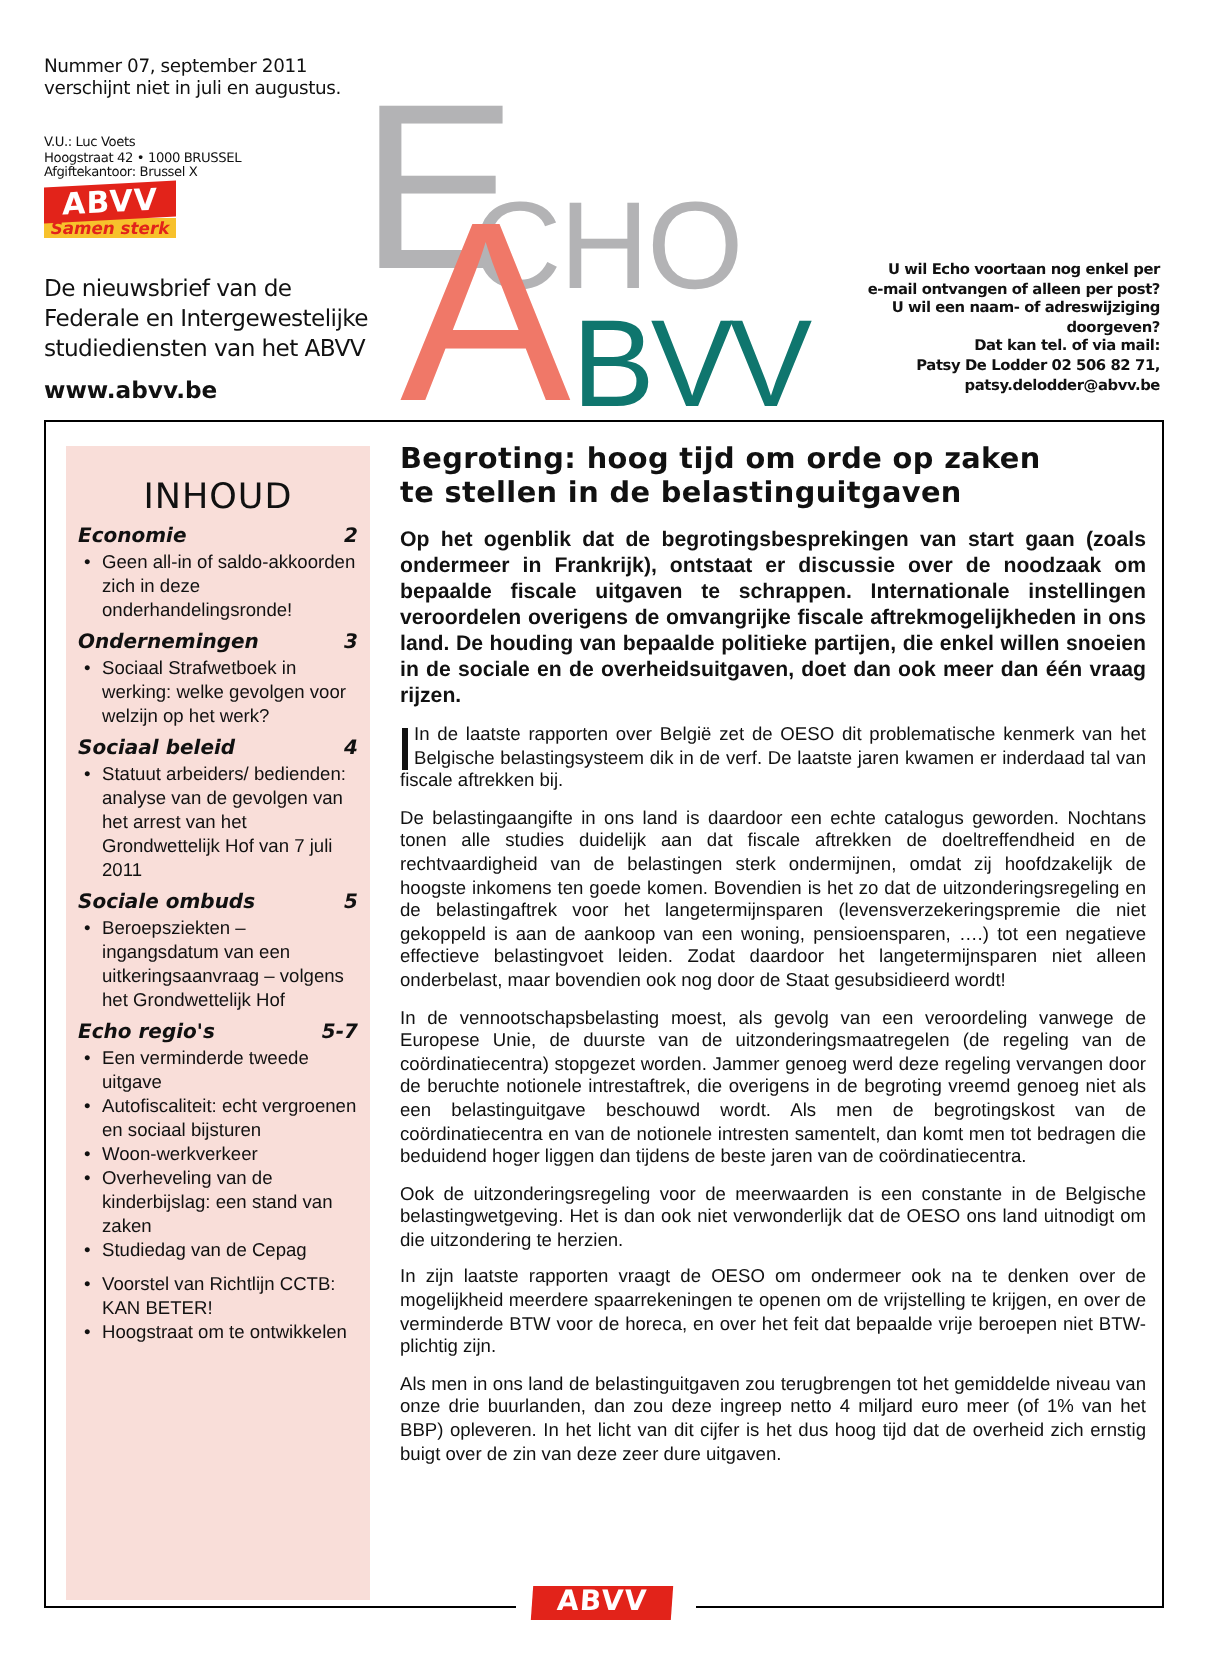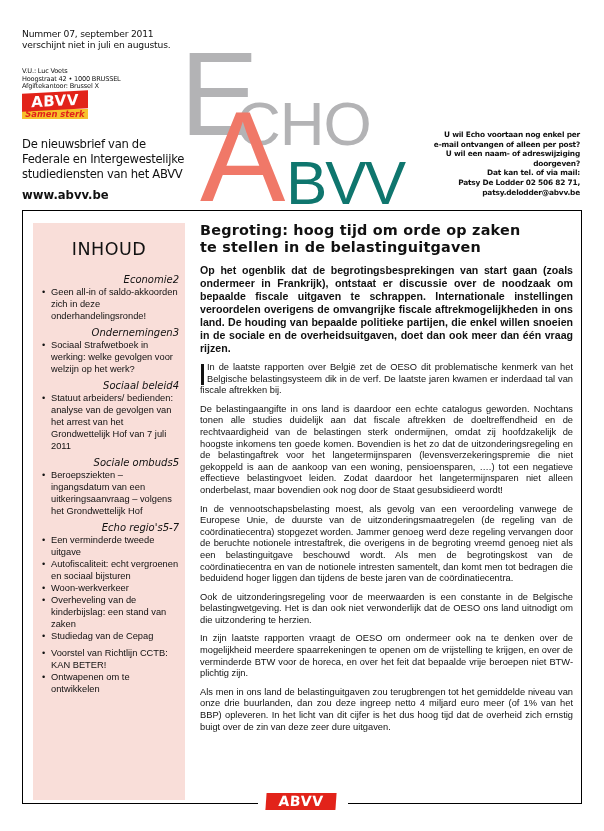--- a/index.html
+++ b/index.html
@@ -26,23 +26,23 @@
   .masthead-abvv-rest { position: absolute; left: 286px; top: 155px; font-family: "Liberation Sans", sans-serif; font-size: 62px; line-height: 56px; color: #0f766e; letter-spacing: -2px; }
 
   .notice { position: absolute; right: 24px; top: 130px; width: 175px; text-align: right;
             font-family: "DejaVu Sans", sans-serif; font-weight: bold; font-size: 7.4px; line-height: 9.6px; letter-spacing: -0.2px; }
   .notice p { margin: 0; }
 
   .frame { position: absolute; left: 22px; top: 210px; width: 560px; height: 594px; border: 1px solid #000; background: transparent; }
   .frame-gap-bottom { position: absolute; left: 258px; top: 800px; width: 90px; height: 8px; background: #fff; }
 
   .toc { position: absolute; left: 33px; top: 223px; width: 152px; height: 577px; background: #f9ded9; padding: 16px 6px 0 6px; }
-  .toc-title { font-family: "DejaVu Sans", sans-serif; font-size: 17.5px; text-align: center; letter-spacing: 0.5px; margin-bottom: 15px; }
+  .toc-title { font-family: "DejaVu Sans", sans-serif; font-size: 17.5px; text-align: center; letter-spacing: 0.5px; margin-bottom: 4px; }
   .toc-section { margin-bottom: 5px; }
-  .toc-head { display: flex; justify-content: flex-end; font-family: "DejaVu Sans", sans-serif; font-weight: normal; font-style: italic; font-size: 10px; line-height: 12px; margin-left: 36px; }
+  .toc-head { display: flex; justify-content: space-between; font-family: "DejaVu Sans", sans-serif; font-weight: bold; font-style: italic; font-size: 10px; line-height: 12px; }
   .toc-items { list-style: none; }
   .toc-items li { position: relative; padding-left: 12px; font-family: "Liberation Sans", sans-serif; font-size: 9.3px; line-height: 12px; }
   .toc-items li::before { content: "•"; position: absolute; left: 3px; top: 0; }
 
   .article { position: absolute; left: 200px; top: 222px; width: 373px; }
   .article-title { font-family: "DejaVu Sans", sans-serif; font-weight: bold; font-size: 14.4px; line-height: 17px; letter-spacing: 0.2px; }
   .article-lead { margin-top: 8px; font-family: "Liberation Sans", sans-serif; font-weight: bold; font-size: 10.6px; line-height: 13px; text-align: justify; }
   .article-body p { margin-top: 7px; font-family: "Liberation Sans", sans-serif; font-size: 9.3px; line-height: 11.6px; text-align: justify; }
   .dropcap { float: left; width: 3px; height: 21px; background: #111; margin: 2px 3px 0 1px; }
 
@@ -142,21 +142,21 @@
           <li>Een verminderde tweede uitgave</li>
           <li>Autofiscaliteit: echt vergroenen en sociaal bijsturen</li>
           <li>Woon-werkverkeer</li>
           <li>Overheveling van de kinderbijslag: een stand van zaken</li>
           <li>Studiedag van de Cepag</li>
         </ul>
       </div>
       <div class="toc-section">
         <ul class="toc-items">
           <li>Voorstel van Richtlijn CCTB: KAN BETER!</li>
-          <li>Ontwapenen om te ontwikkelen</li>
+          <li>Hoogstraat om te ontwikkelen</li>
         </ul>
       </div>
     </div>
 </aside>
 
 <article class="article">
   <h1 class="article-title">
     <span>Begroting: hoog tijd om orde op zaken</span><br>
     <span>te stellen in de belastinguitgaven</span>
   </h1>

